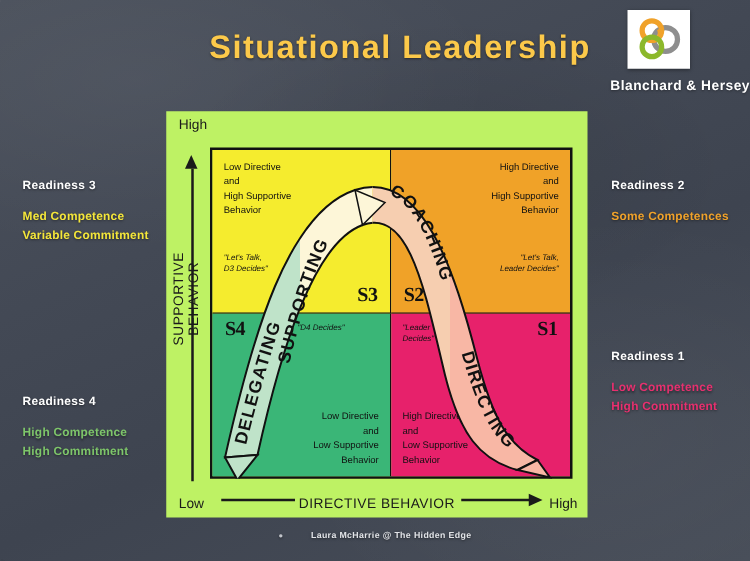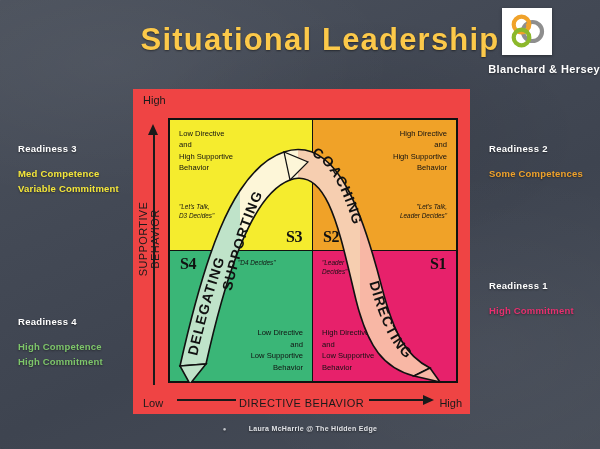--- a/index.html
+++ b/index.html
@@ -27,21 +27,21 @@
       linear-gradient(115deg, rgba(255,255,255,.05) 0 1px, rgba(0,0,0,0) 1px 14px),
       linear-gradient(72deg, rgba(255,255,255,.03) 0 1px, rgba(0,0,0,0) 1px 22px),
       linear-gradient(20deg, rgba(0,0,0,.05) 0 2px, rgba(0,0,0,0) 2px 18px);
     opacity:.55;
   }
 
   
   .title{
     position:absolute; left:0; right:0; top:22px;
     text-align:center;
-    font-size:31px; font-weight:bold; letter-spacing:1.2px;
+    font-size:26px; font-weight:bold; letter-spacing:1.2px;
     color:#fcc94a;
     text-shadow:0 1px 2px rgba(0,0,0,.45);
     padding-left:40px;
   }
   .subtitle{
     position:absolute; left:0; right:0; top:63px;
     text-align:right;
     font-size:11px; font-weight:bold; letter-spacing:.4px;
     color:#ffffff;
     text-shadow:0 1px 2px rgba(0,0,0,.4);
@@ -70,21 +70,21 @@
   }
   #r3{ left:18px;  top:143px; }
   #r4{ left:18px;  top:280px;margin-top:36px; }
   #r2{ left:489px; top:143px; }
   #r1{ left:489px; top:280px; }
 
   
   .chart-panel{
     position:absolute; left:133px; top:89px;
     width:337px; height:325px;
-    background:#ef4444;
+    background:#bef264;
   }
   .axis-label-top{
     position:absolute; left:10px; top:5px;
     font-size:11px; color:#1a1a1a;
   }
   .axis-label-botleft{
     position:absolute; left:10px; bottom:5px;
     font-size:11px; color:#1a1a1a;
   }
   .axis-label-botright{
@@ -224,20 +224,21 @@
   <div class="r-line" style="color:#7ec66a">High Commitment</div>
 </div>
 
 <div class="side-block" id="r2">
   <div class="r-title">Readiness 2</div>
   <div class="r-line" style="color:#f0a22a">Some Competences</div>
 </div>
 
 <div class="side-block" id="r1">
   <div class="r-title">Readiness 1</div>
+  <div class="r-line" style="color:#e8306f">Low Competence</div>
   <div class="r-line" style="color:#e8306f">High Commitment</div>
 </div>
 
 <div class="chart-panel">
 
   <div class="axis-label-top">High</div>
   <div class="axis-label-botleft">Low</div>
   <div class="axis-label-botright">High</div>
   <div class="x-axis-title">DIRECTIVE  BEHAVIOR</div>
   <div class="y-axis-title">SUPPORTIVE  BEHAVIOR</div>

